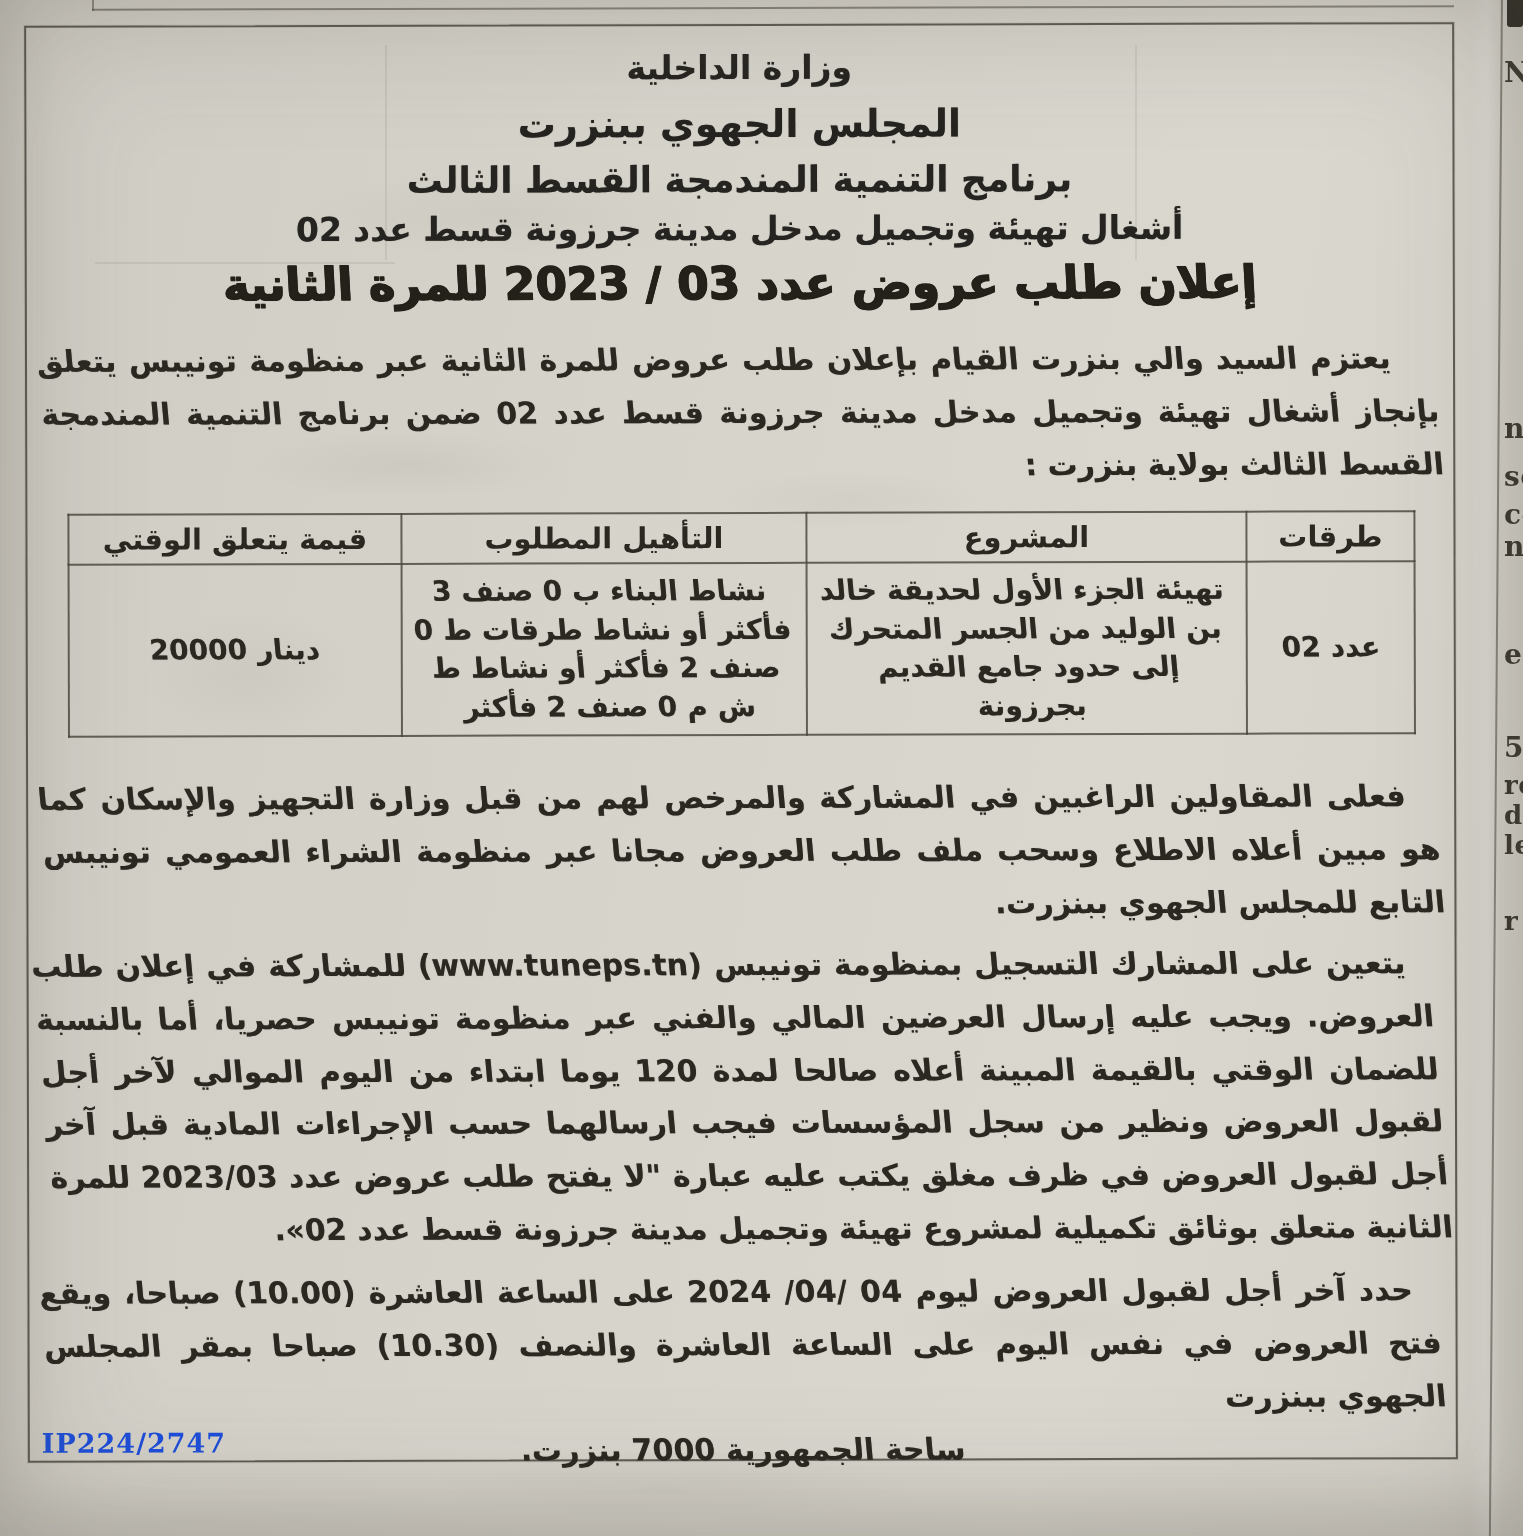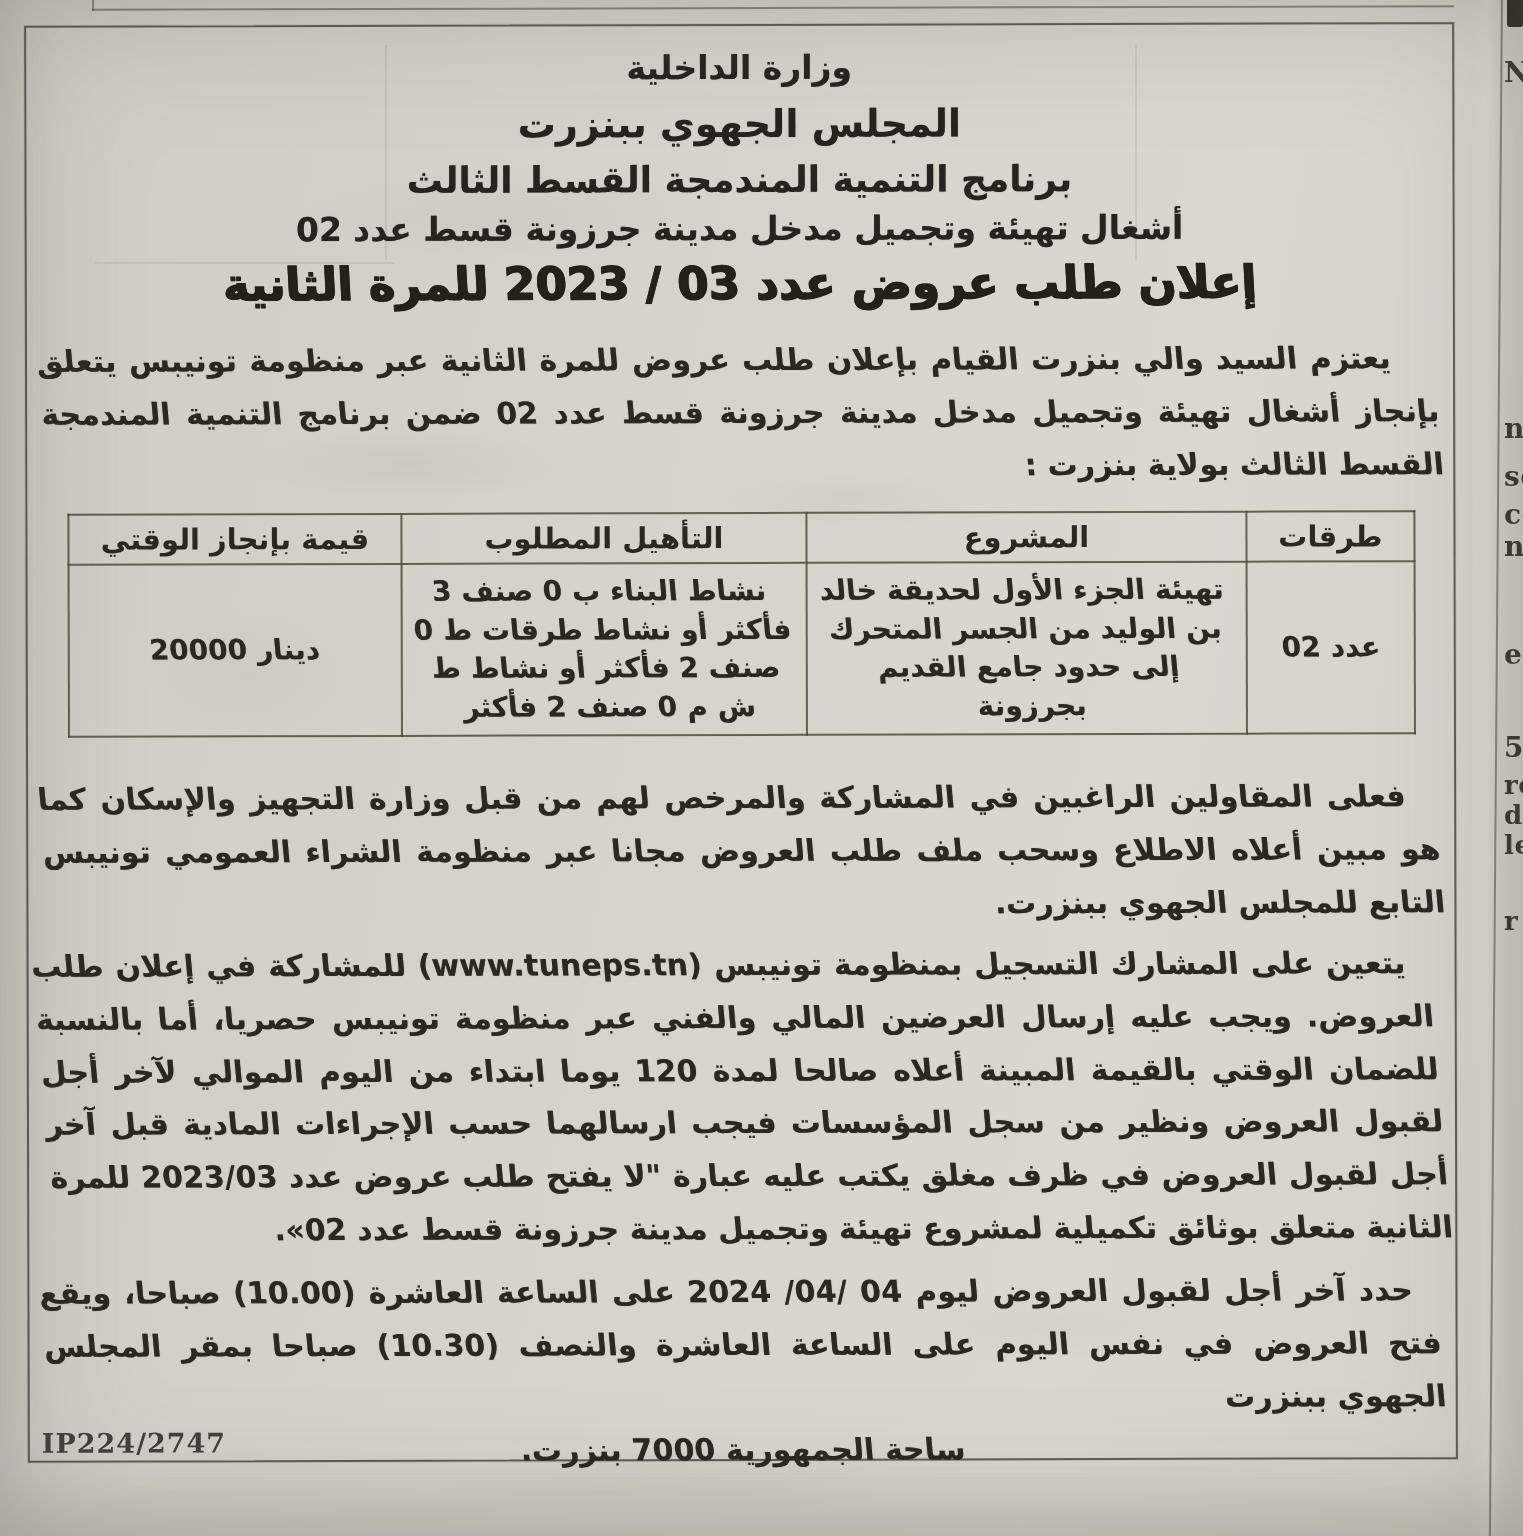--- a/index.html
+++ b/index.html
@@ -69,21 +69,21 @@
     border:2px solid rgba(70,66,56,0.8);
     text-align:center;vertical-align:middle;padding:2px 10px;
     color:#2b2822;
   }
   table.lots th{height:44px;font-size:29px;font-weight:bold;}
   table.lots td{height:166px;font-size:28px;font-weight:bold;line-height:1.38;}
   .sk{display:inline-block;transform:skewX(5deg);text-shadow:0 0 0.8px rgba(40,37,30,0.5);}
   .footer-ref{
     position:absolute;left:12px;bottom:2px;direction:ltr;
     font:bold 27px "DejaVu Serif","Liberation Serif",serif;
-    letter-spacing:1px;color:#404040;
+    letter-spacing:1px;color:#1d4ed8;
   }
   
   .ghost{position:absolute;pointer-events:none;opacity:.6;}
   .g1{left:300px;top:170px;width:420px;height:90px;background:radial-gradient(closest-side,rgba(90,86,72,0.09),transparent);}
   .g2{left:250px;top:430px;width:320px;height:70px;background:radial-gradient(closest-side,rgba(90,86,72,0.10),transparent);}
   .g3{left:720px;top:470px;width:260px;height:60px;background:radial-gradient(closest-side,rgba(90,86,72,0.08),transparent);}
   .g4{left:140px;top:610px;width:220px;height:130px;background:radial-gradient(closest-side,rgba(90,86,72,0.08),transparent);}
   .g5{left:880px;top:1290px;width:330px;height:70px;background:radial-gradient(closest-side,rgba(90,86,72,0.07),transparent);}
   .g6{left:420px;top:1450px;width:500px;height:70px;background:radial-gradient(closest-side,rgba(90,86,72,0.07),transparent);}
   .ghost-line-v{position:absolute;width:2px;background:rgba(80,76,64,0.10);}
@@ -142,21 +142,21 @@
           <col class="c-lot">
           <col class="c-project">
           <col class="c-qual">
           <col class="c-guar">
         </colgroup>
       <thead>
         <tr>
           <th>طرقات</th>
           <th>المشروع</th>
           <th>التأهيل المطلوب</th>
-          <th>قيمة بإنجاز الوقتي</th>
+          <th>قيمة يتعلق الوقتي</th>
         </tr>
       </thead>
       <tbody>
         <tr>
           <td><span class="sk">عدد 02</span></td>
           <td><span class="sk">تهيئة الجزء الأول لحديقة خالد بن الوليد من الجسر المتحرك إلى حدود جامع القديم بجرزونة</span></td>
           <td><span class="sk">نشاط البناء ب 0 صنف 3 فأكثر أو نشاط طرقات ط 0 صنف 2 فأكثر أو نشاط ط ش م 0 صنف 2 فأكثر</span></td>
           <td dir="ltr"><span class="sk">20000 دينار</span></td>
         </tr>
       </tbody>

